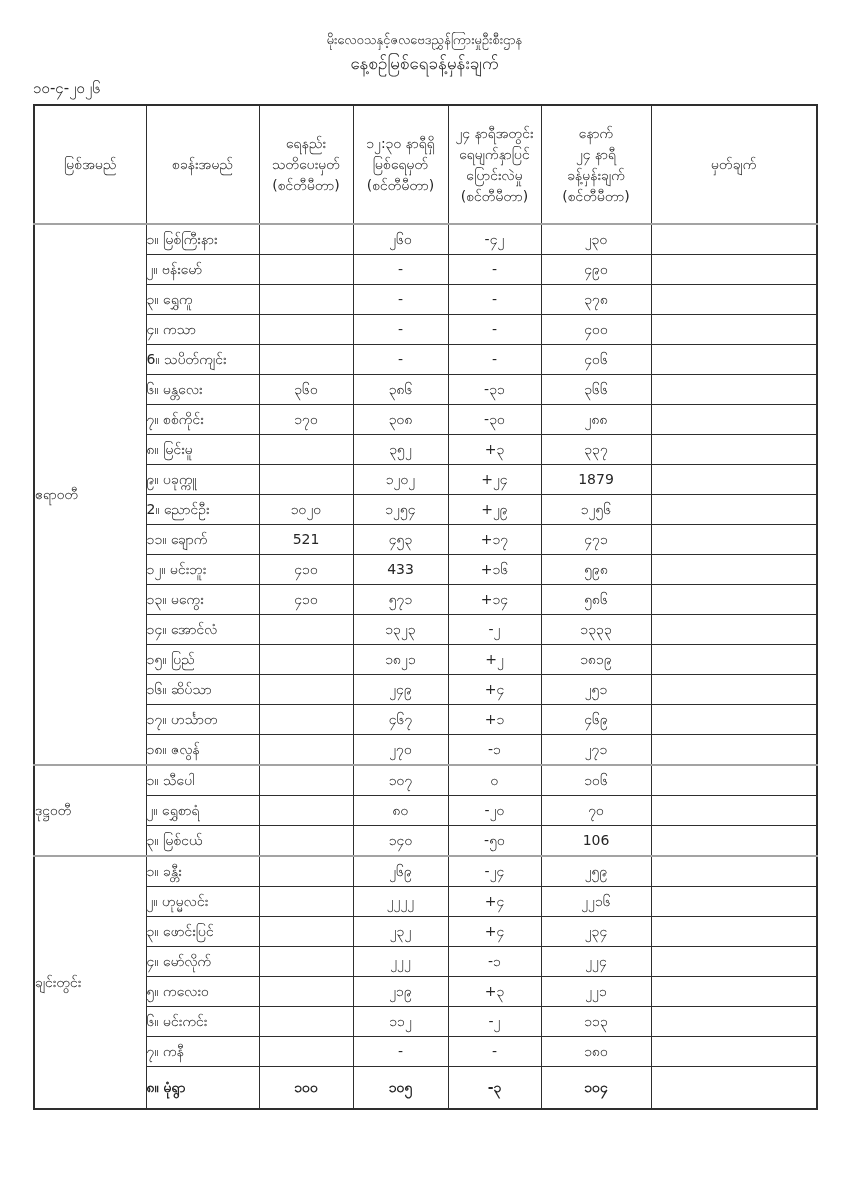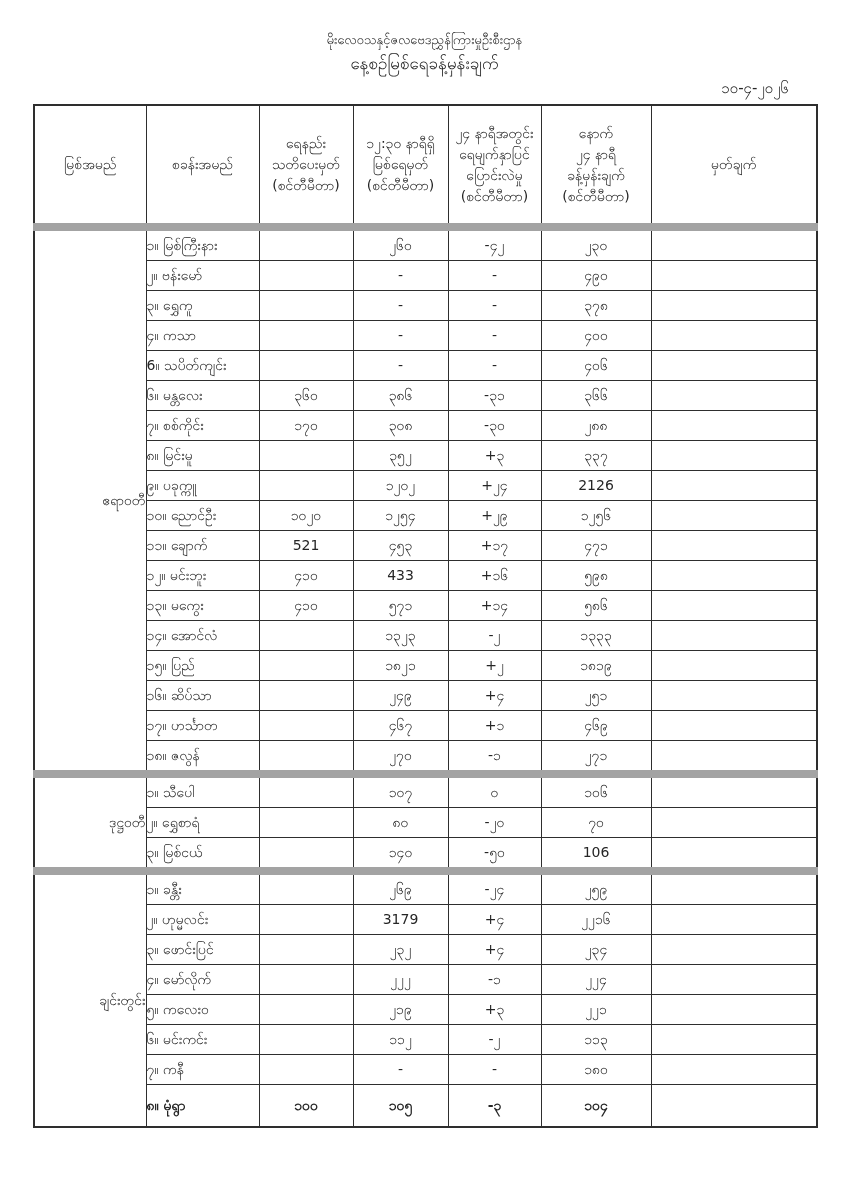--- a/index.html
+++ b/index.html
@@ -26,21 +26,21 @@
   }
   .subtitle {
     font-size: 17px;
   }
   .dateline {
     width: 783px;
     margin: 2px auto 4px auto;
     padding: 0 33px;
     box-sizing: content-box;
     width: 783px;
-    text-align: right;
+    text-align: left;
     font-size: 15px;
     padding-right: 60px;
     width: 756px;
   }
   .tablewrap {
     padding: 0 33px;
   }
   table.forecast {
     border-collapse: collapse;
     table-layout: fixed;
@@ -65,24 +65,24 @@
   }
   table.forecast tbody td {
     height: 29px;
     vertical-align: middle;
   }
   tbody tr:last-child td {
     height: 41px;
     font-weight: bold;
   }
   tr.group-start td {
-    border-top: 8px solid #a3a3a3;
+    border-top: 2px solid #a3a3a3;
   }
   td.river {
-    text-align: right;
+    text-align: left;
   }
   td.station {
     text-align: left;
     padding-left: 8px;
   }
   td.num {
     text-align: center;
   }
   td.remark {
     text-align: left;
@@ -193,25 +193,25 @@
             <td class="num">၃၅၂</td>
             <td class="num">+၃</td>
             <td class="num">၃၃၇</td>
             <td class="remark"></td>
           </tr>
           <tr>
             <td class="station">၉။ ပခုက္ကူ</td>
             <td class="num"></td>
             <td class="num">၁၂၀၂</td>
             <td class="num">+၂၄</td>
-            <td class="num">2126</td>
-            <td class="remark"></td>
-          </tr>
-          <tr>
-            <td class="station">၁၀။ ညောင်ဦး</td>
+            <td class="num">1879</td>
+            <td class="remark"></td>
+          </tr>
+          <tr>
+            <td class="station">2။ ညောင်ဦး</td>
             <td class="num">၁၀၂၀</td>
             <td class="num">၁၂၅၄</td>
             <td class="num">+၂၉</td>
             <td class="num">၁၂၅၆</td>
             <td class="remark"></td>
           </tr>
           <tr>
             <td class="station">၁၁။ ချောက်</td>
             <td class="num">521</td>
             <td class="num">၄၅၃</td>
@@ -305,21 +305,21 @@
             <td class="station">၁။ ခန္တီး</td>
             <td class="num"></td>
             <td class="num">၂၆၉</td>
             <td class="num">-၂၄</td>
             <td class="num">၂၅၉</td>
             <td class="remark"></td>
           </tr>
           <tr>
             <td class="station">၂။ ဟုမ္မလင်း</td>
             <td class="num"></td>
-            <td class="num">3179</td>
+            <td class="num">၂၂၂၂</td>
             <td class="num">+၄</td>
             <td class="num">၂၂၁၆</td>
             <td class="remark"></td>
           </tr>
           <tr>
             <td class="station">၃။ ဖောင်းပြင်</td>
             <td class="num"></td>
             <td class="num">၂၃၂</td>
             <td class="num">+၄</td>
             <td class="num">၂၃၄</td>

